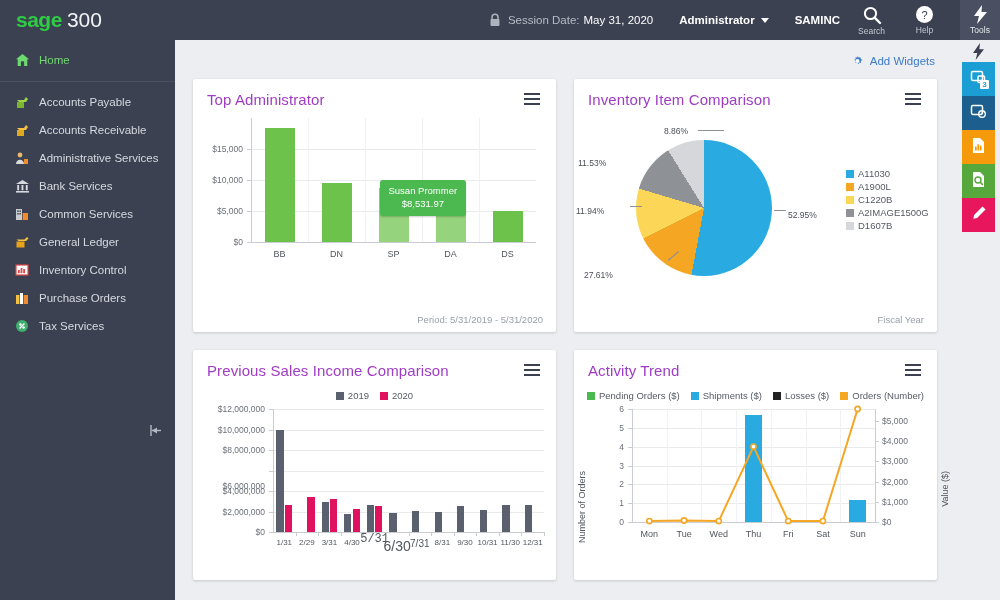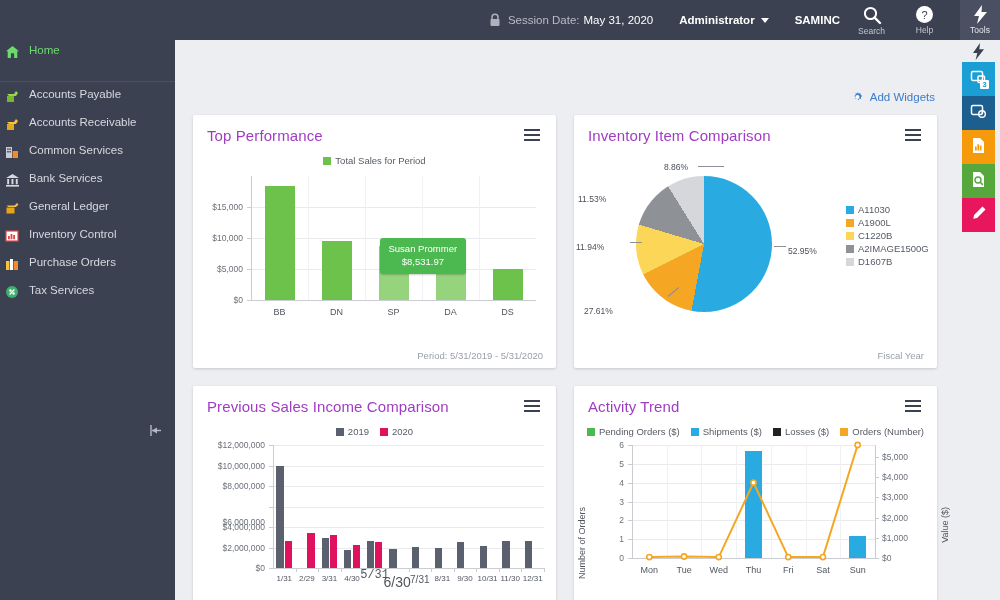--- a/index.html
+++ b/index.html
@@ -37,21 +37,21 @@
   .top-icon.tools { background: #4a5062; margin-left: 14px; width: 40px; }
   .top-icon .ti-label { color: #c3c7d0; font-size: 8.5px; margin-top: 1px; }
   .top-icon.tools .ti-label { color: #e4e6ea; }
 
   
   .sidebar {
     position: absolute; top: 40px; left: 0; width: 175px; height: 560px;
     background: #3b4151; z-index: 30;
   }
   .nav-item {
-    height: 28px; display: flex; align-items: flex-start; padding-left: 4px;
+    height: 28px; display: flex; align-items: center; padding-left: 14px;
     color: #d6d9df; font-size: 11.5px; cursor: pointer; white-space: nowrap;
   }
   .nav-item.home { color: #6fd96f; height: 32px; margin-top: 4px; }
   .nav-sep { height: 1px; background: #4b5164; margin: 5px 0 6px 0; }
   .nav-icon { width: 16px; height: 16px; margin-right: 9px; display: flex;
               align-items: center; justify-content: center; flex: 0 0 16px; }
   .collapse-handle {
     position: absolute; top: 382px; left: 143px; width: 22px; height: 16px;
     display: flex; align-items: center; justify-content: center; cursor: pointer;
   }
@@ -76,21 +76,21 @@
   }
   .scrollbar-thumb { position: absolute; top: 0; left: 0; width: 9px; height: 180px; background: #c6c9cf; }
 
   
   .main {
     position: absolute; top: 40px; left: 175px; right: 43px; height: 560px;
     background: #eceef1; overflow: hidden;
   }
   .add-widgets {
     display: flex; align-items: center; justify-content: flex-end;
-    padding: 14px 22px 0 0; cursor: pointer; margin-top: 36px;
+    padding: 14px 22px 0 0; cursor: pointer;
   }
   .add-widgets-label { color: #3d7cc9; font-size: 11.5px; margin-left: 6px; }
 
   .grid { display: flex; flex-wrap: wrap; gap: 18px; padding: 12px 16px 0 18px; }
   .card {
     width: 363px; background: #ffffff; border-radius: 2px;
     box-shadow: 0 1px 3px rgba(0,0,0,0.16); position: relative;
   }
   .card.tall { height: 253px; }
   .card.tall2 { height: 230px; }
@@ -133,20 +133,24 @@
   }
   .vaxis-title { position: absolute; font-size: 9px; color: #51565e;
                  transform-origin: center; white-space: nowrap; }
 </style>
 </head>
 <body>
 
 <div id="app">
 
   <div class="topbar">
+    <div class="logo-zone">
+      <span class="logo-sage">sage</span>
+      <span class="logo-300">300</span>
+    </div>
 
     <div class="top-right">
       <span class="lock-icon">
         <svg width="12" height="14" viewBox="0 0 12 14">
           <path d="M3 6V4.2A3 3 0 0 1 9 4.2V6" fill="none" stroke="#aeb2bc" stroke-width="1.5"></path>
           <rect x="1.5" y="6" width="9" height="7" rx="1" fill="#aeb2bc"></rect>
         </svg>
       </span>
       <span class="session-date">
         <span>Session Date:</span><span class="sd-val">May 31, 2020</span>
@@ -212,41 +216,51 @@
             <svg width="14" height="14" viewBox="0 0 14 14">
               <path d="M2 5h7l2-3 2 2-2 3H4z" fill="#f5c242"></path>
               <rect x="2" y="7" width="7" height="6" fill="#e0a91e"></rect>
             </svg>
           </span>
           <span>Accounts Receivable</span>
         </div>
         <div class="nav-item">
           <span class="nav-icon">
             <svg width="14" height="14" viewBox="0 0 14 14">
+              <circle cx="5" cy="4" r="2.4" fill="#e8b96a"></circle>
+              <path d="M1 13c0-2.6 1.8-4.3 4-4.3s4 1.7 4 4.3z" fill="#d9d9d9"></path>
+              <rect x="9" y="8" width="4" height="5" fill="#f08c2e"></rect>
+            </svg>
+          </span>
+          <span>Administrative Services</span>
+        </div>
+        <div class="nav-item">
+          <span class="nav-icon">
+            <svg width="15" height="14" viewBox="0 0 15 14">
+              <polygon points="7.5,1 14,5 1,5" fill="#d6d9df"></polygon>
+              <rect x="2.2" y="6" width="1.9" height="5.3" fill="#d6d9df"></rect>
+              <rect x="6.5" y="6" width="1.9" height="5.3" fill="#d6d9df"></rect>
+              <rect x="10.8" y="6" width="1.9" height="5.3" fill="#d6d9df"></rect>
+              <rect x="1" y="12" width="13" height="1.6" fill="#d6d9df"></rect>
+            </svg>
+          </span>
+          <span>Bank Services</span>
+        </div>
+        <div class="nav-item">
+          <span class="nav-icon">
+            <svg width="14" height="14" viewBox="0 0 14 14">
               <rect x="1" y="2" width="6" height="11" fill="#c9ccd3"></rect>
               <rect x="7.6" y="6" width="5.4" height="7" fill="#f08c2e"></rect>
               <rect x="2.2" y="3.4" width="1.5" height="1.5" fill="#3b4151"></rect>
               <rect x="4.4" y="3.4" width="1.5" height="1.5" fill="#3b4151"></rect>
               <rect x="2.2" y="6" width="1.5" height="1.5" fill="#3b4151"></rect>
               <rect x="4.4" y="6" width="1.5" height="1.5" fill="#3b4151"></rect>
             </svg>
           </span>
           <span>Common Services</span>
-        </div>
-        <div class="nav-item">
-          <span class="nav-icon">
-            <svg width="15" height="14" viewBox="0 0 15 14">
-              <polygon points="7.5,1 14,5 1,5" fill="#d6d9df"></polygon>
-              <rect x="2.2" y="6" width="1.9" height="5.3" fill="#d6d9df"></rect>
-              <rect x="6.5" y="6" width="1.9" height="5.3" fill="#d6d9df"></rect>
-              <rect x="10.8" y="6" width="1.9" height="5.3" fill="#d6d9df"></rect>
-              <rect x="1" y="12" width="13" height="1.6" fill="#d6d9df"></rect>
-            </svg>
-          </span>
-          <span>Bank Services</span>
         </div>
         <div class="nav-item">
           <span class="nav-icon">
             <svg width="14" height="14" viewBox="0 0 14 14">
               <path d="M1.5 4.5h8l2.5-2.5 1.5 1.5-2.5 2.5H3.5z" fill="#f5c242"></path>
               <rect x="1.5" y="6.5" width="8" height="6" fill="#e8a317"></rect>
             </svg>
           </span>
           <span>General Ledger</span>
         </div>
@@ -348,32 +362,26 @@
         <path d="M6.5 0.6l1 1.6 1.9-.4.4 1.9 1.6 1-1.6 1 .4 1.9-1.9-.4-1 1.6-1-1.6-1.9.4.4-1.9-1.6-1 1.6-1-.4-1.9 1.9.4z" fill="#3d7cc9" transform="translate(0,1.4) scale(1.0)"></path>
         <circle cx="6.5" cy="7.1" r="2" fill="#ffffff"></circle>
       </svg>
       <span class="add-widgets-label">Add Widgets</span>
     </div>
 
     <div class="grid">
 
       <div class="card tall">
         <div class="card-head">
-          <div class="card-title">Top Performance</div>
+          <div class="card-title">Top Administrator</div>
           <div class="card-menu">
             <span></span>
               <span></span>
               <span></span>
           </div>
-        </div>
-        <div class="legend">
-          <span class="legend-item">
-            <i class="legend-swatch" style="background:#6cc24a"></i>
-            <span>Total Sales for Period</span>
-          </span>
         </div>
         <div class="plot" id="plot-sales" style="height:160px;">
             <div class="gridline" style="left:58px;top:132px;width:285px;"></div>
             <div class="tickmark" style="left:54px;top:132px;"></div>
             <div class="axis-y-label" style="left:0;top:132px;width:50px;">$0</div>
             <div class="gridline" style="left:58px;top:101px;width:285px;"></div>
             <div class="tickmark" style="left:54px;top:101px;"></div>
             <div class="axis-y-label" style="left:0;top:101px;width:50px;">$5,000</div>
             <div class="gridline" style="left:58px;top:70px;width:285px;"></div>
             <div class="tickmark" style="left:54px;top:70px;"></div>

